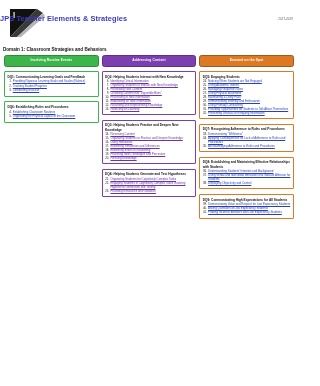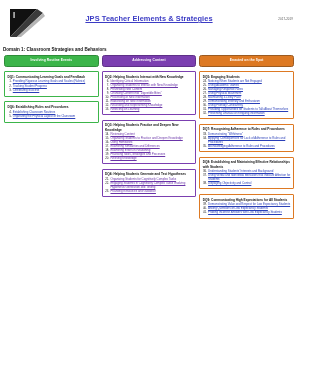--- a/index.html
+++ b/index.html
@@ -27,26 +27,25 @@
     width: 40px;
     height: 32px;
     overflow: hidden;
   }
   .logo svg { display: block; }
   .doc-title {
     position: absolute;
     left: 0;
     right: 0;
     top: 14px;
-    text-align: center;
+    text-align: left;
     font-size: 7.4px;
     font-weight: bold;
     color: #3b3bc4;
     letter-spacing: 0.1px;
-    text-decoration: underline;
   }
   .doc-date {
     position: absolute;
     right: 5px;
     top: 17px;
     font-size: 2.9px;
     color: #555555;
     letter-spacing: 0.1px;
   }
 

